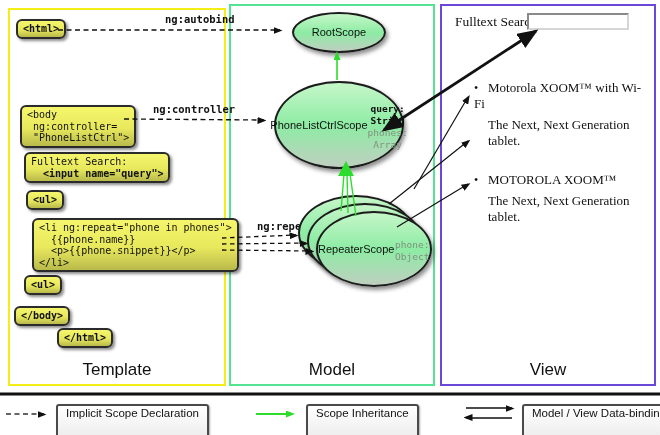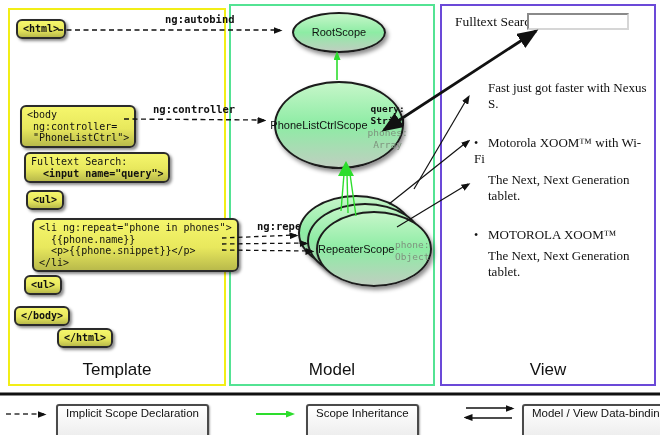--- a/index.html
+++ b/index.html
@@ -109,21 +109,20 @@
     <div>Scope</div>
     <div class="props">
       <div class="p-gray">phone: Object</div>
     </div>
   </div>
 
   <div class="view-search-label">Fulltext Search:</div>
   <input class="view-search-input" type="text" value="" style="">
 
   <div id="view-list">
-    <div class="vdesc">Fast just got faster with Nexus S.</div>
     <div class="vname"><span class="vbullet">•</span><span>Motorola XOOM™  with Wi-Fi</span></div>
     <div class="vdesc">The Next, Next Generation tablet.</div>
     <div class="vname"><span class="vbullet">•</span><span>MOTOROLA XOOM™</span></div>
     <div class="vdesc">The Next, Next Generation tablet.</div>
   </div>
 
   <div class="legend-box" id="legend-implicit">Implicit Scope Declaration</div>
   <div class="legend-box" id="legend-inherit">Scope Inheritance</div>
   <div class="legend-box" id="legend-binding">Model / View Data-binding</div>
 

